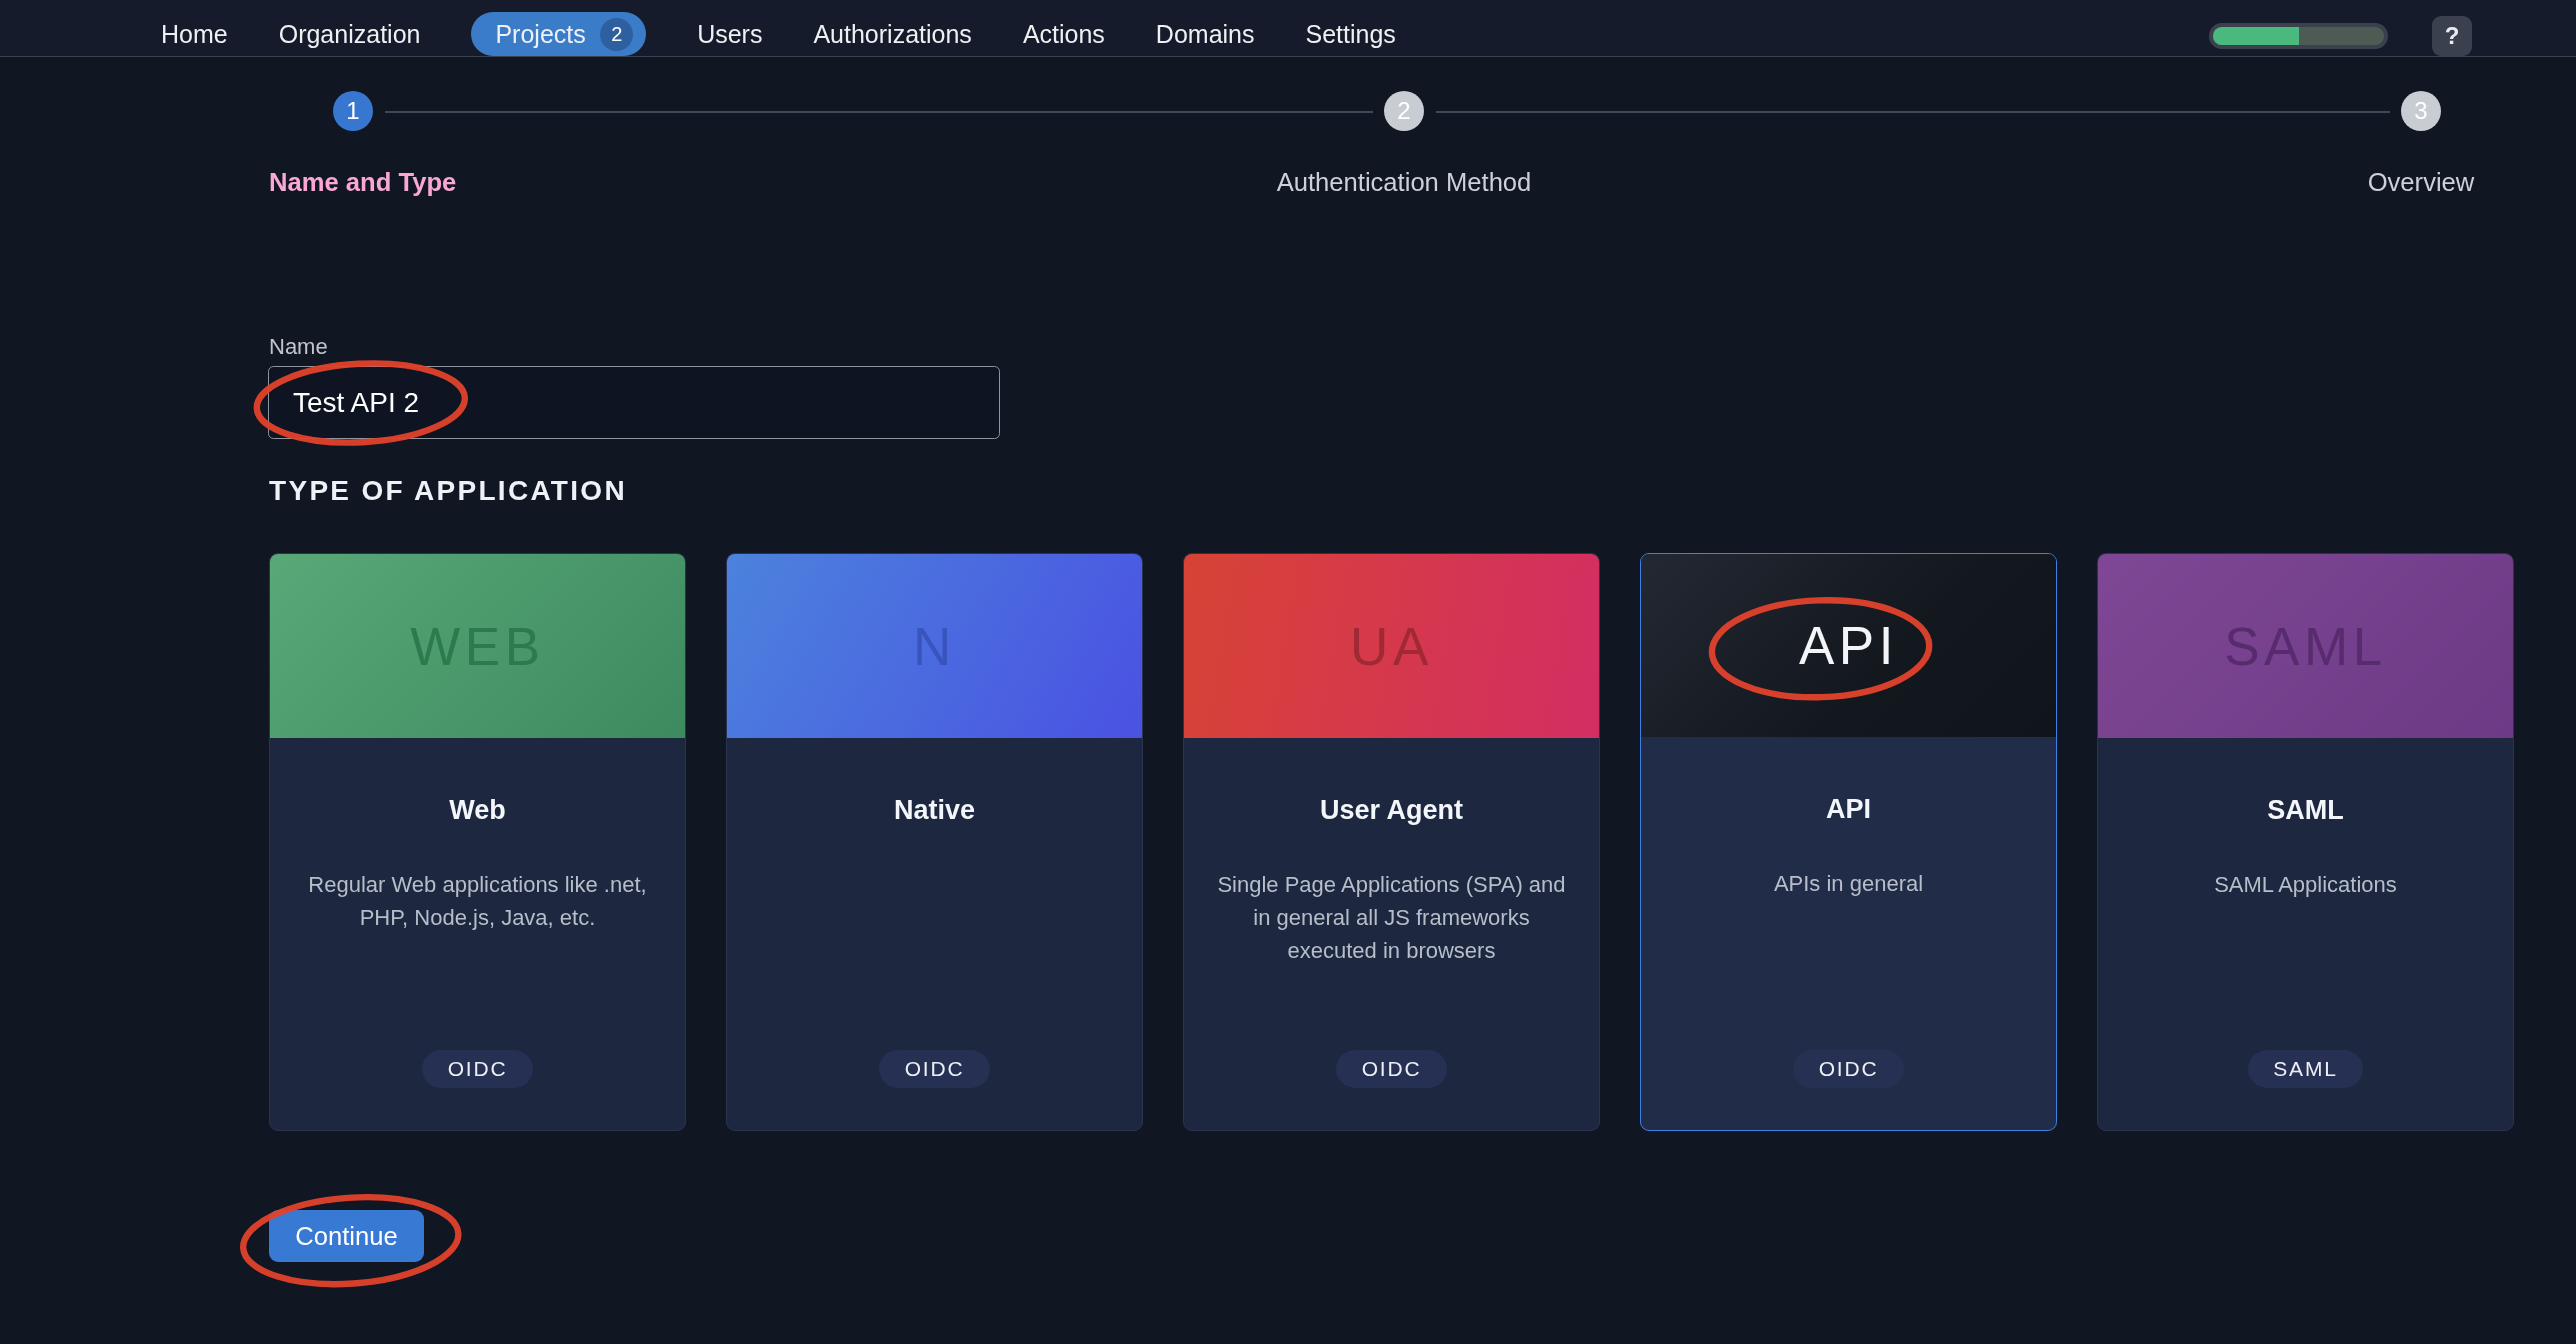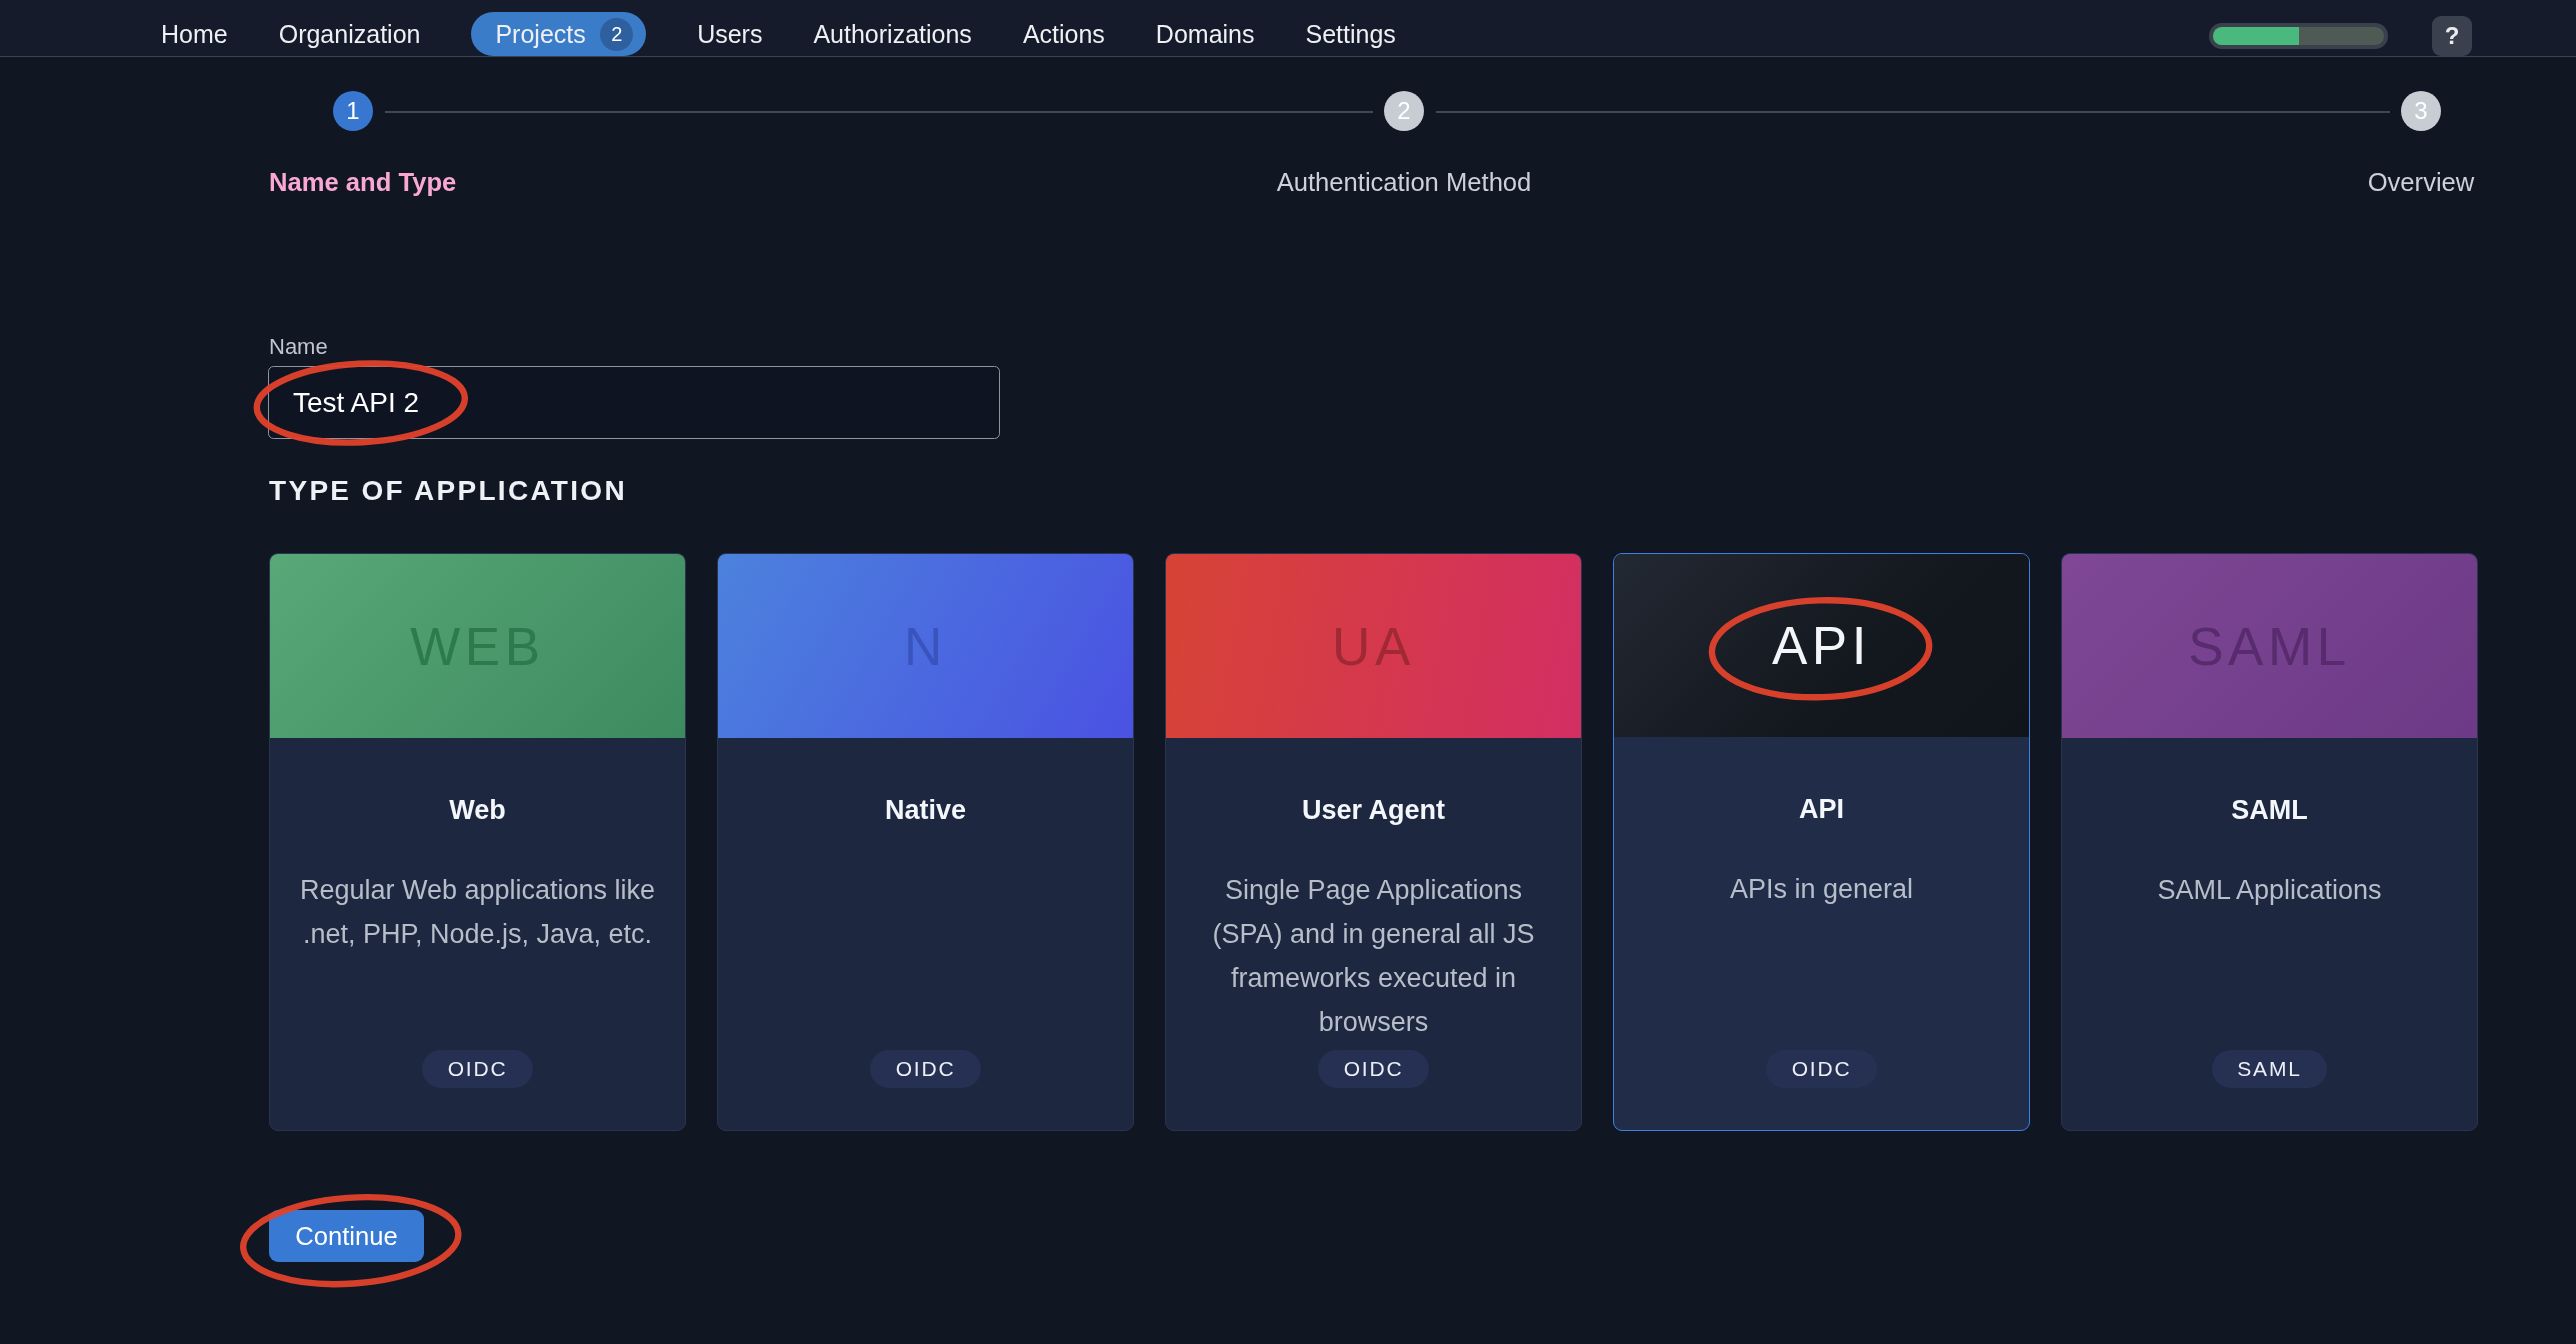--- a/index.html
+++ b/index.html
@@ -39,40 +39,40 @@
   
   .section-title { position:absolute; left:269px; color:#eef1f6; font-size:28px;
                    font-weight:600; letter-spacing:2.3px; }
   .t-name { top:271px; } .t-type { top:475px; }
   .field-label { position:absolute; left:269px; top:334px; font-size:22px; color:#c0c6d0; }
   .name-input { position:absolute; left:268px; top:366px; width:732px; height:73px;
                 background:#0f1422; border:1.8px solid #8f959f; border-radius:5.5px;
                 color:#ffffff; font-size:28px; padding:0 0 0 24px; font-family:inherit; outline:none; }
 
   
-  .cards { position:absolute; left:269px; top:553px; display:flex; gap:31px; }
+  .cards { position:absolute; left:269px; top:553px; display:flex; gap:40px; }
   .card { width:417px; height:578px; border-radius:9px; overflow:hidden; background:#1d2740;
           border:0.9px solid #2a3450; display:flex; flex-direction:column; cursor:pointer; }
   .card--selected { border:1.8px solid #3f80e5; background:#212c49; }
   .card-top { height:184px; flex:none; display:flex; align-items:center; justify-content:center; }
   .card--selected .card-top { height:183px; }
   .card-letters { font-size:53px; letter-spacing:4.6px; font-weight:500; }
   .card-web  .card-top { background:linear-gradient(135deg,#58a878 0%,#3d8a5f 100%); }
   .card-web  .card-letters { color:#2d7a4e; }
   .card-native .card-top { background:linear-gradient(120deg,#4c82dd 0%,#4a52e2 100%); }
   .card-native .card-letters { color:#3a54bd; }
   .card-ua .card-top { background:linear-gradient(100deg,#d74335 0%,#d32e63 100%); }
   .card-ua .card-letters { color:#a02935; }
   .card-api .card-top { background:linear-gradient(135deg,#232933 0%,#13171e 60%,#10141b 100%); }
   .card-api .card-letters { color:#f3f5f8; }
   .card-saml .card-top { background:linear-gradient(135deg,#7f4795 0%,#6c3a86 100%); }
   .card-saml .card-letters { color:#572b6d; }
   .card-body { flex:1; display:flex; flex-direction:column; align-items:center; padding:0 25.6px; }
   .card-title { margin-top:57px; font-size:27px; font-weight:600; color:#f3f6fa; }
-  .card-desc { margin-top:42px; font-size:27px; line-height:44px; color:#b7bec9; text-align:center; }
+  .card-desc { margin-top:42px; font-size:22px; line-height:33px; color:#b7bec9; text-align:center; }
   .card-badge { margin-top:auto; margin-bottom:42px; height:38px; padding:0 25.6px; border-radius:19px;
                 background:#263053; color:#ecf0f6; font-size:21px; letter-spacing:1.8px;
                 display:flex; align-items:center; }
 
   
   .continue-btn { position:absolute; left:269px; top:1210px; width:155px; height:52px;
                   background:#3779d3; border:none; border-radius:9px; color:#fff;
                   font-size:25.6px; cursor:pointer; font-family:inherit; }
 
   

